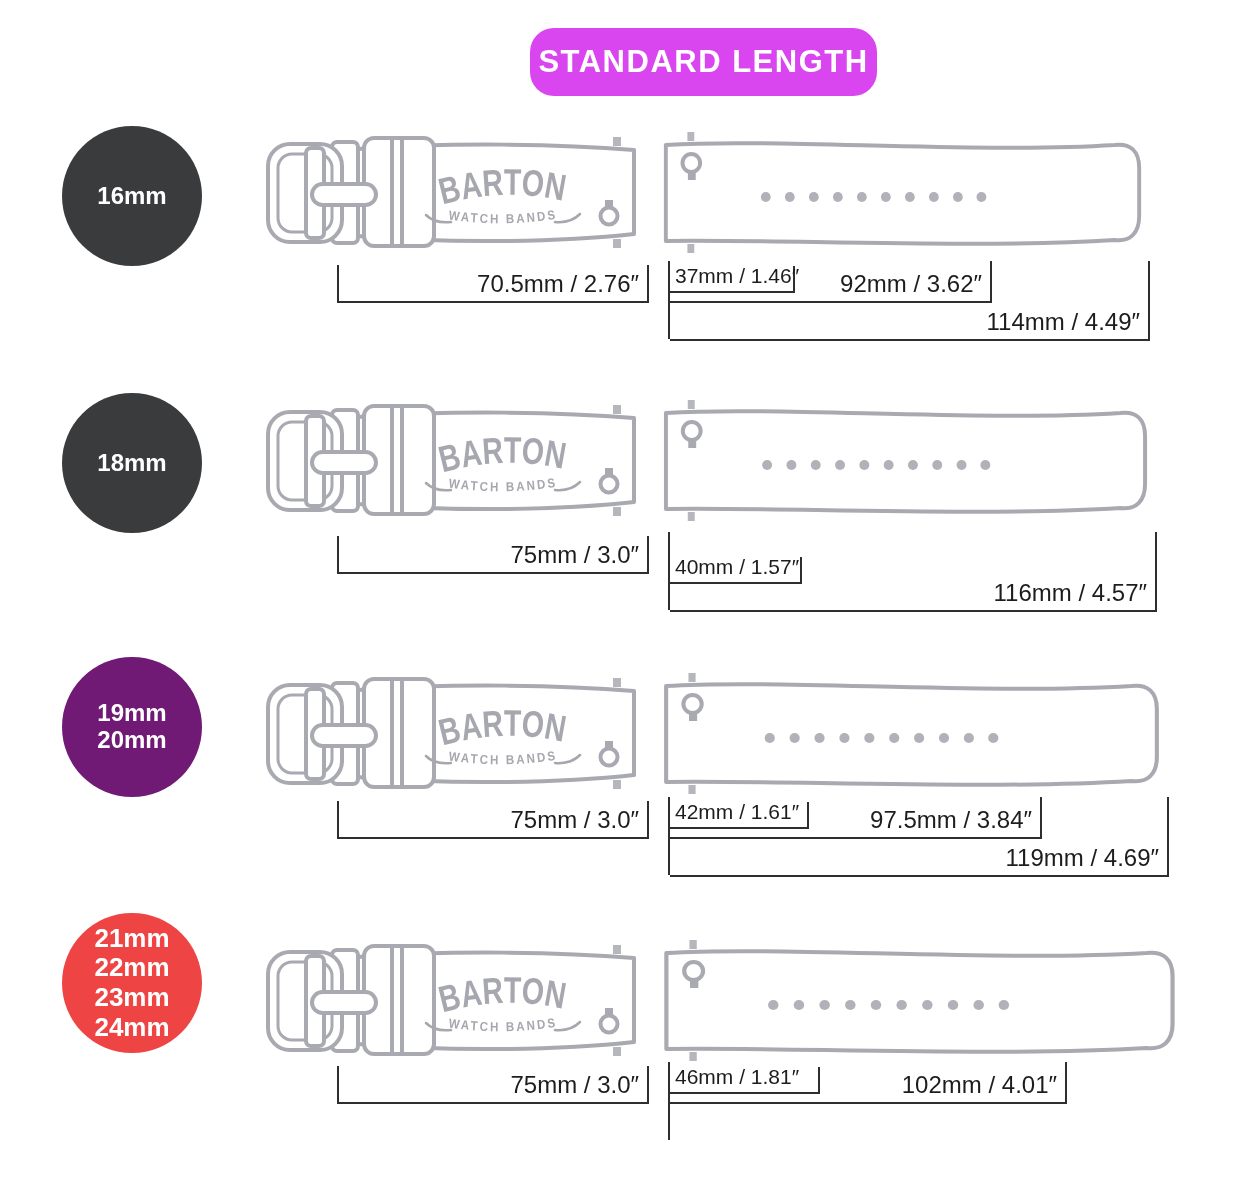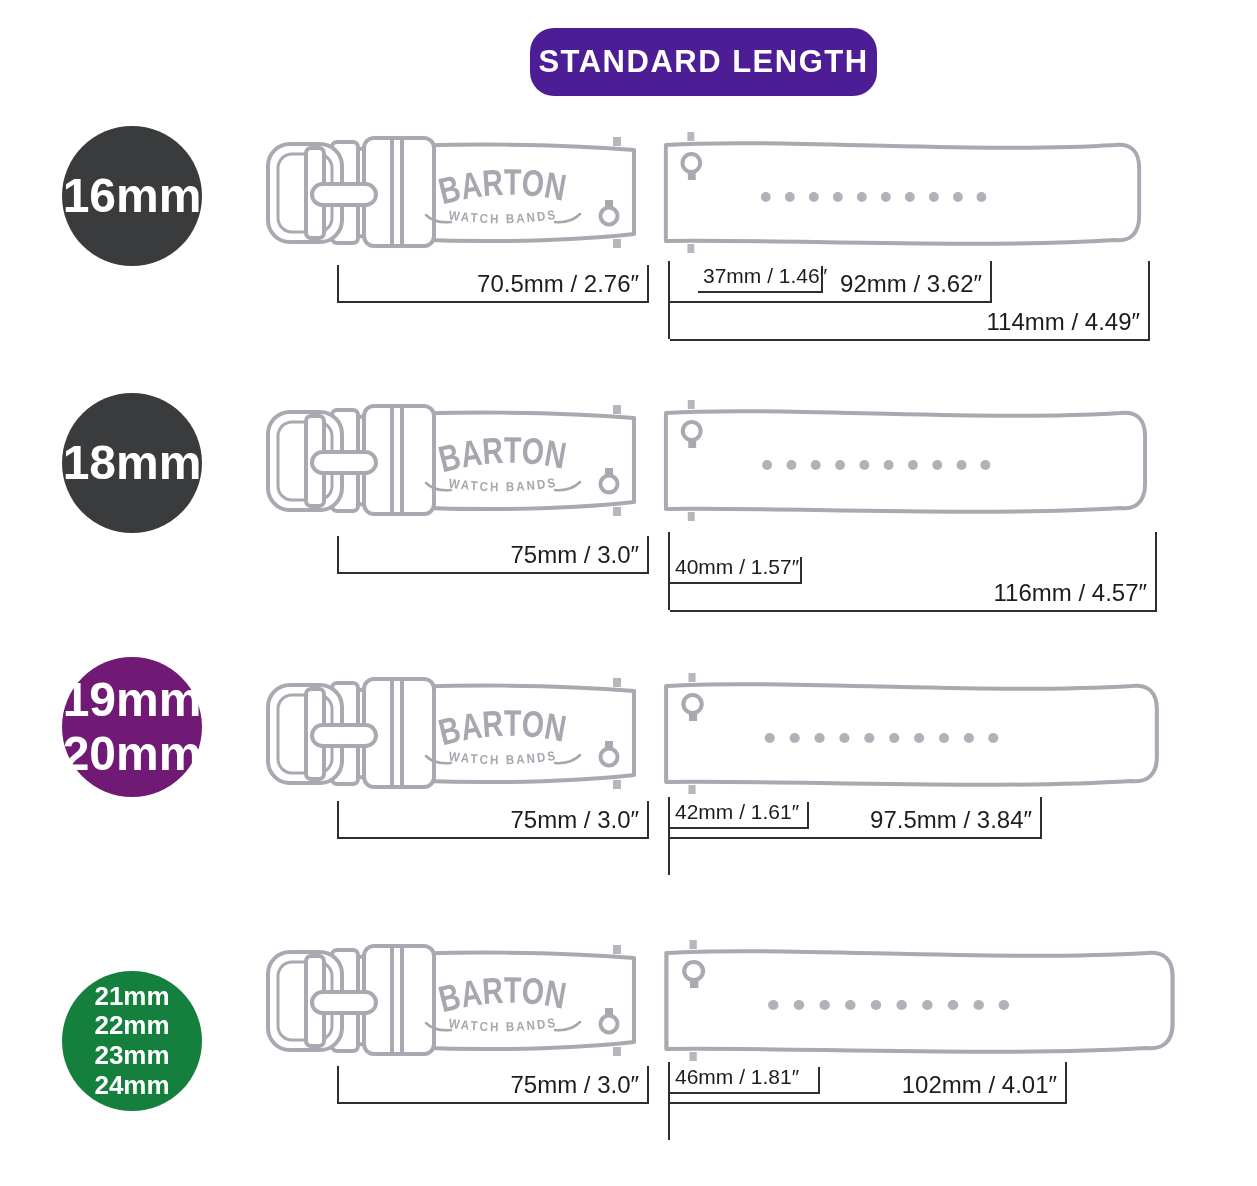--- a/index.html
+++ b/index.html
@@ -6,21 +6,21 @@
   .canvas{position:relative;width:1257px;height:1186px;background:#ffffff;overflow:hidden;
           font-family:"Liberation Sans",sans-serif;}
   
   .badge{position:absolute;left:530px;top:28px;width:347px;height:68px;border-radius:24px;
          display:flex;align-items:center;justify-content:center;color:#ffffff;
          font-size:31px;font-weight:600;letter-spacing:1.5px;}
   
   .circle{position:absolute;left:62px;width:140px;height:140px;border-radius:50%;
           color:#fff;display:flex;flex-direction:column;align-items:center;justify-content:center;
           text-align:center;}
-  .circle .sz{font-size:48px;font-weight:600;line-height:1.12;text-align:center;}
+  .circle .sz{font-size:24px;font-weight:600;line-height:1.12;text-align:center;}
   .circle .sz-sm{font-size:26px;font-weight:600;line-height:1.14;}
   
   .art{position:absolute;}
   .logo-big{font-family:"Liberation Sans",sans-serif;font-weight:bold;font-size:37px;fill:#a7a7af;}
   .logo-small{font-family:"Liberation Sans",sans-serif;font-weight:bold;font-size:13px;
               letter-spacing:2.5px;fill:#a7a7af;}
   
   .dim{position:absolute;border:0 solid #2e2e2e;border-bottom-width:2px;color:#1d1d1d;}
   .dim.bl{border-left-width:2px;}
   .dim.br{border-right-width:2px;}
@@ -74,39 +74,39 @@
       </g>
       <path id="arcBig" d="M 176 76 Q 241 56 306 72" fill="none"></path>
       <path id="arcSmall" d="M 183 89 Q 241 98 299 88" fill="none"></path>
       <g id="swooshes" stroke="#a7a7af" stroke-width="2.5" fill="none" stroke-linecap="round">
         <path d="M 164 85 C 170 91 179 93 189 92"></path>
         <path d="M 293 92 C 303 93 312 90 318 84"></path>
       </g>
     </defs>
   </svg>
 
-  <div class="badge" style="background: #4c1d95;">STANDARD LENGTH</div>
+  <div class="badge" style="background: #d946ef;">STANDARD LENGTH</div>
 
   <div class="circle" style="top: 126px; background: rgb(58, 59, 61);">
     <span class="sz">16mm</span>
   </div>
   <svg class="art" style="left:262px;top:130px" width="385" height="125" viewBox="0 0 385 125">
     <use href="#buckleShape"></use>
     <text class="logo-big" text-anchor="middle"><textPath href="#arcBig" startOffset="50%" lengthAdjust="spacingAndGlyphs" textLength="122">BARTON</textPath></text>
     <text class="logo-small" text-anchor="middle"><textPath href="#arcSmall" startOffset="50%" lengthAdjust="spacingAndGlyphs" textLength="110">WATCH BANDS</textPath></text>
     <use href="#swooshes"></use>
   </svg>
   <svg class="art" style="left:658px;top:130px" width="490" height="125" viewBox="0 0 500 125" preserveAspectRatio="none">
     <use href="#longShape"></use>
   </svg>
   <div class="dim bl br" style="left:337px;top:265px;width:308px;height:36px">
     <span class="t t-right f-lg">70.5mm / 2.76″</span>
   </div>
   <div class="vline" style="left:668px;top:261px;height:78px"></div>
-  <div class="dim br" style="left:698px;top:266px;width:123px;height:25px">
+  <div class="dim br" style="left:670px;top:266px;width:123px;height:25px">
     <span class="t t-left f-sm">37mm / 1.46″</span>
   </div>
   <div class="dim br" style="left:670px;top:261px;width:320px;height:40px">
     <span class="t t-right f-lg">92mm / 3.62″</span>
   </div>
   <div class="dim br" style="left:670px;top:261px;width:478px;height:78px">
     <span class="t t-right f-lg">114mm / 4.49″</span>
   </div>
 
   <div class="circle" style="top: 393px; background: rgb(58, 59, 61);">
@@ -148,22 +148,25 @@
   <div class="dim bl br" style="left:337px;top:801px;width:308px;height:36px">
     <span class="t t-right f-lg">75mm / 3.0″</span>
   </div>
   <div class="vline" style="left:668px;top:797px;height:78px"></div>
   <div class="dim br" style="left:670px;top:802px;width:137px;height:25px">
     <span class="t t-left f-sm">42mm / 1.61″</span>
   </div>
   <div class="dim br" style="left:670px;top:797px;width:370px;height:40px">
     <span class="t t-right f-lg">97.5mm / 3.84″</span>
   </div>
+  <div class="dim br" style="left:670px;top:797px;width:497px;height:78px">
+    <span class="t t-right f-lg">119mm / 4.69″</span>
+  </div>
 
-  <div class="circle" style="top: 971px; background: #15803d;">
+  <div class="circle" style="top: 913px; background: #ef4444;">
     <span class="sz-sm">21mm</span>
     <span class="sz-sm">22mm</span>
     <span class="sz-sm">23mm</span>
     <span class="sz-sm">24mm</span>
   </div>
   <svg class="art" style="left:262px;top:938px" width="385" height="125" viewBox="0 0 385 125">
     <use href="#buckleShape"></use>
     <text class="logo-big" text-anchor="middle"><textPath href="#arcBig" startOffset="50%" lengthAdjust="spacingAndGlyphs" textLength="122">BARTON</textPath></text>
     <text class="logo-small" text-anchor="middle"><textPath href="#arcSmall" startOffset="50%" lengthAdjust="spacingAndGlyphs" textLength="110">WATCH BANDS</textPath></text>
     <use href="#swooshes"></use>

